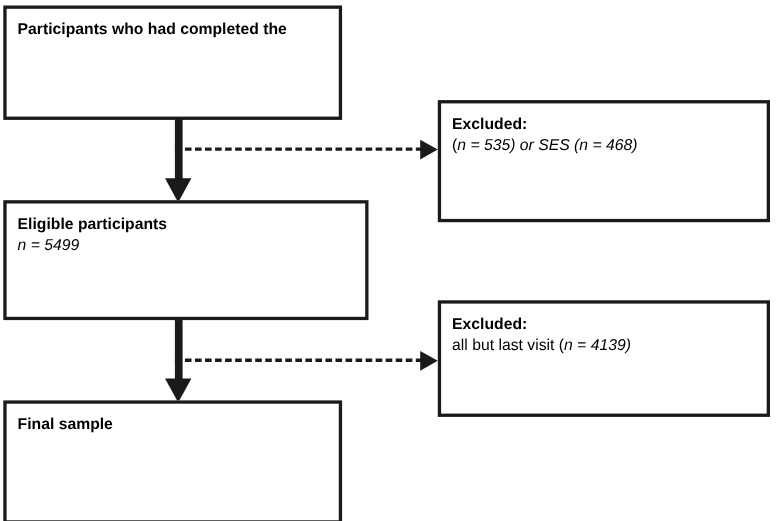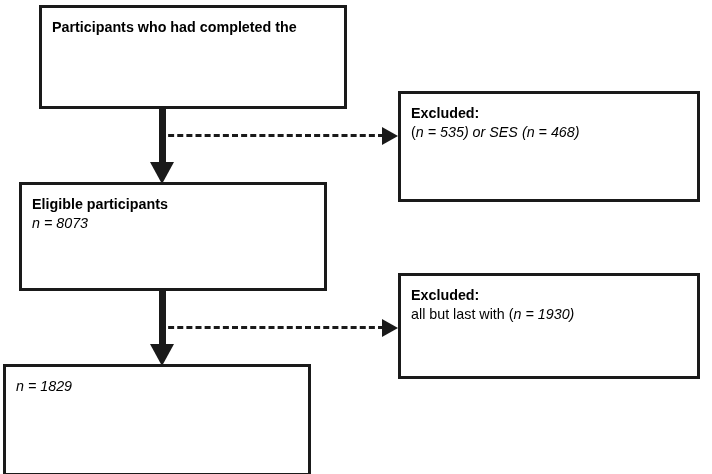--- a/index.html
+++ b/index.html
@@ -31,22 +31,22 @@
     top: 10px;
     font-size: 14.3px;
     line-height: 1.36;
     color: #000000;
   }
   .ln { display: block; white-space: nowrap; }
   .b { font-weight: bold; }
   .it { font-style: italic; }
 
   
-  #box-participants { left: 3px;  top: 5px;   width: 308px; height: 104px; margin-left: 36px; }
-  #box-eligible     { left: 19px;  top: 182px; width: 308px; height: 109px; }
+  #box-participants { left: 3px;  top: 5px;   width: 308px; height: 104px; }
+  #box-eligible     { left: 3px;  top: 182px; width: 332px; height: 109px; }
   #box-final        { left: 3px;  top: 364px; width: 308px; height: 112px; }
   #box-excluded-1   { left: 398px; top: 91px;  width: 302px; height: 111px; }
   #box-excluded-2   { left: 398px; top: 273px; width: 302px; height: 106px; }
 
   
   .vconn { position: absolute; }
   .vconn .shaft {
     position: absolute;
     left: 9px;
     top: 0;
@@ -120,40 +120,40 @@
   <div class="node" id="box-excluded-1">
     <div class="node-text">
       <span class="ln b">Excluded:</span>
       <span class="ln"><span>(</span><span class="it">n</span> <span class="it">= 535) or SES (</span><span class="it">n</span> <span class="it">= 468)</span></span>
     </div>
   </div>
 
   <div class="node" id="box-eligible">
     <div class="node-text">
       <span class="ln b">Eligible participants</span>
-      <span class="ln"><span class="it">n</span> <span class="it">= 8073</span></span>
+      <span class="ln"><span class="it">n</span> <span class="it">= 5499</span></span>
     </div>
   </div>
 
   <div class="vconn" id="conn-2b">
     <div class="shaft"></div>
     <div class="head"></div>
   </div>
 
   <div class="hconn" id="dash-2">
     <div class="dash"></div>
     <div class="head"></div>
   </div>
 
   <div class="node" id="box-excluded-2">
     <div class="node-text">
       <span class="ln b">Excluded:</span>
-      <span class="ln"><span>all but last with (</span><span class="it">n</span> <span class="it">= 1930)</span></span>
+      <span class="ln"><span>all but last visit (</span><span class="it">n</span> <span class="it">= 4139)</span></span>
     </div>
   </div>
 
   <div class="node" id="box-final">
     <div class="node-text">
-      <span class="ln"><span class="it">n</span> <span class="it">= 1829</span></span>
+      <span class="ln b">Final sample</span>
     </div>
   </div>
 
 </div>
 
 </body></html>

